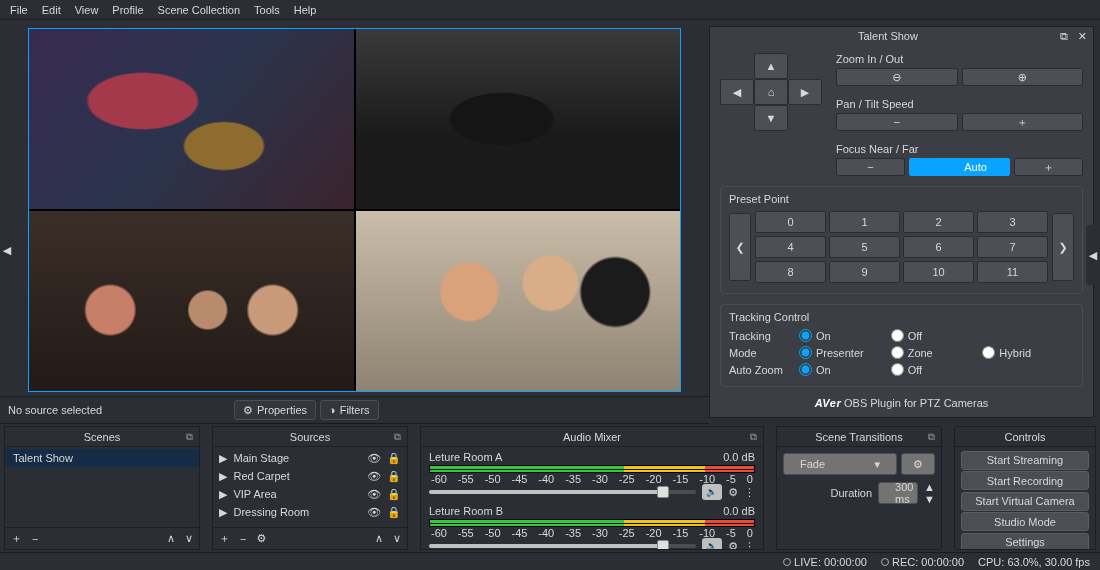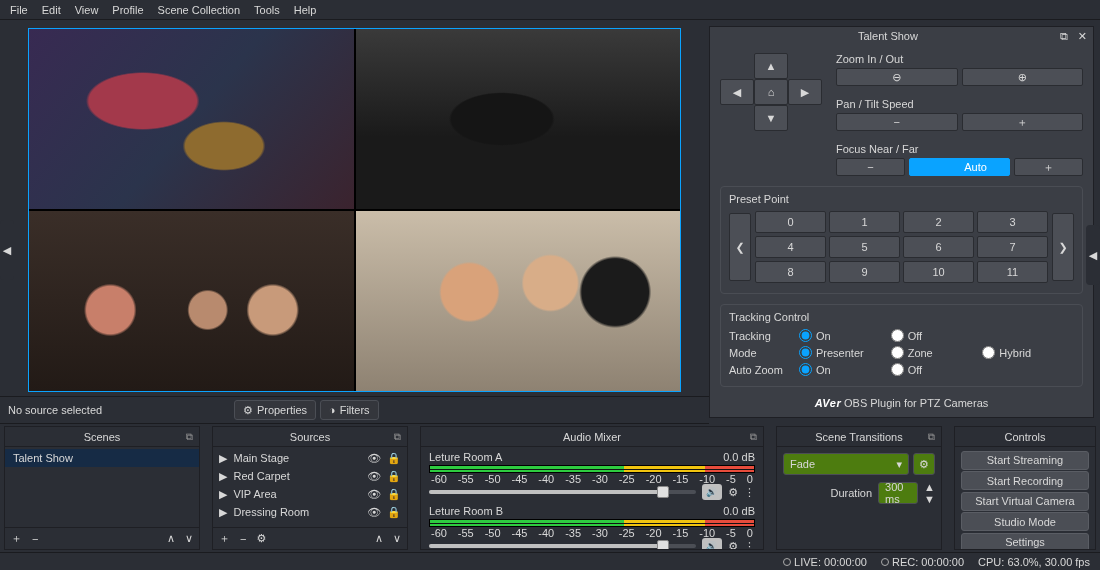--- a/index.html
+++ b/index.html
@@ -79,21 +79,21 @@
   .meter .seg.b{top:4px;}
   .meter .g{background:#2ecc40;} .meter .y{background:#f1c40f;} .meter .r{background:#e74c3c;}
   .meter .g{width:60%;} .meter .y{left:60%;width:25%;} .meter .r{left:85%;width:15%;}
   .scale{height:10px;display:flex;justify-content:space-between;font-size:8px;color:#9a9a9a;padding:0 2px;}
   .slider-row{display:flex;align-items:center;gap:6px;height:18px;}
   .slider{flex:1;height:4px;background:#4b4e55;border-radius:2px;position:relative;}
   .slider .fill{height:100%;width:90%;background:#c0c0c0;border-radius:2px;}
   .slider .knob{position:absolute;right:10%;top:-4px;width:12px;height:12px;background:#e0e0e0;border:1px solid #888;border-radius:2px;}
   .spk{width:20px;height:16px;background:#c0c0c0;border-radius:3px;display:flex;align-items:center;justify-content:center;color:#222;font-size:9px;}
   .trans-body{padding:6px;display:flex;flex-direction:column;gap:6px;}
-  .dd{display:flex;align-items:center;height:22px;border:1px solid #4b4e55;background:#4d7c0f;border-radius:3px;padding:0 6px;}
+  .dd{display:flex;align-items:center;height:22px;border:1px solid #4b4e55;background:#737373;border-radius:3px;padding:0 16px;}
   .dd .chev{margin-left:auto;} .dd.sm{width:40px;}
   .dur-row{display:flex;align-items:center;gap:6px;justify-content:flex-end;}
   .ctl-btn{height:19px;margin:1.5px 6px;background:#4b4e55;border:1px solid #5a5d64;border-radius:3px;display:flex;align-items:center;justify-content:center;cursor:pointer;}
   .status{height:18px;border-top:1px solid #1a1b1f;display:flex;align-items:center;justify-content:flex-end;gap:14px;padding:0 10px;font-size:10px;color:#bbb;}
   .dot{display:inline-block;width:8px;height:8px;border:1px solid #aaa;border-radius:50%;}
 </style>
 </head>
 <body>
 
 <div class="menubar">

